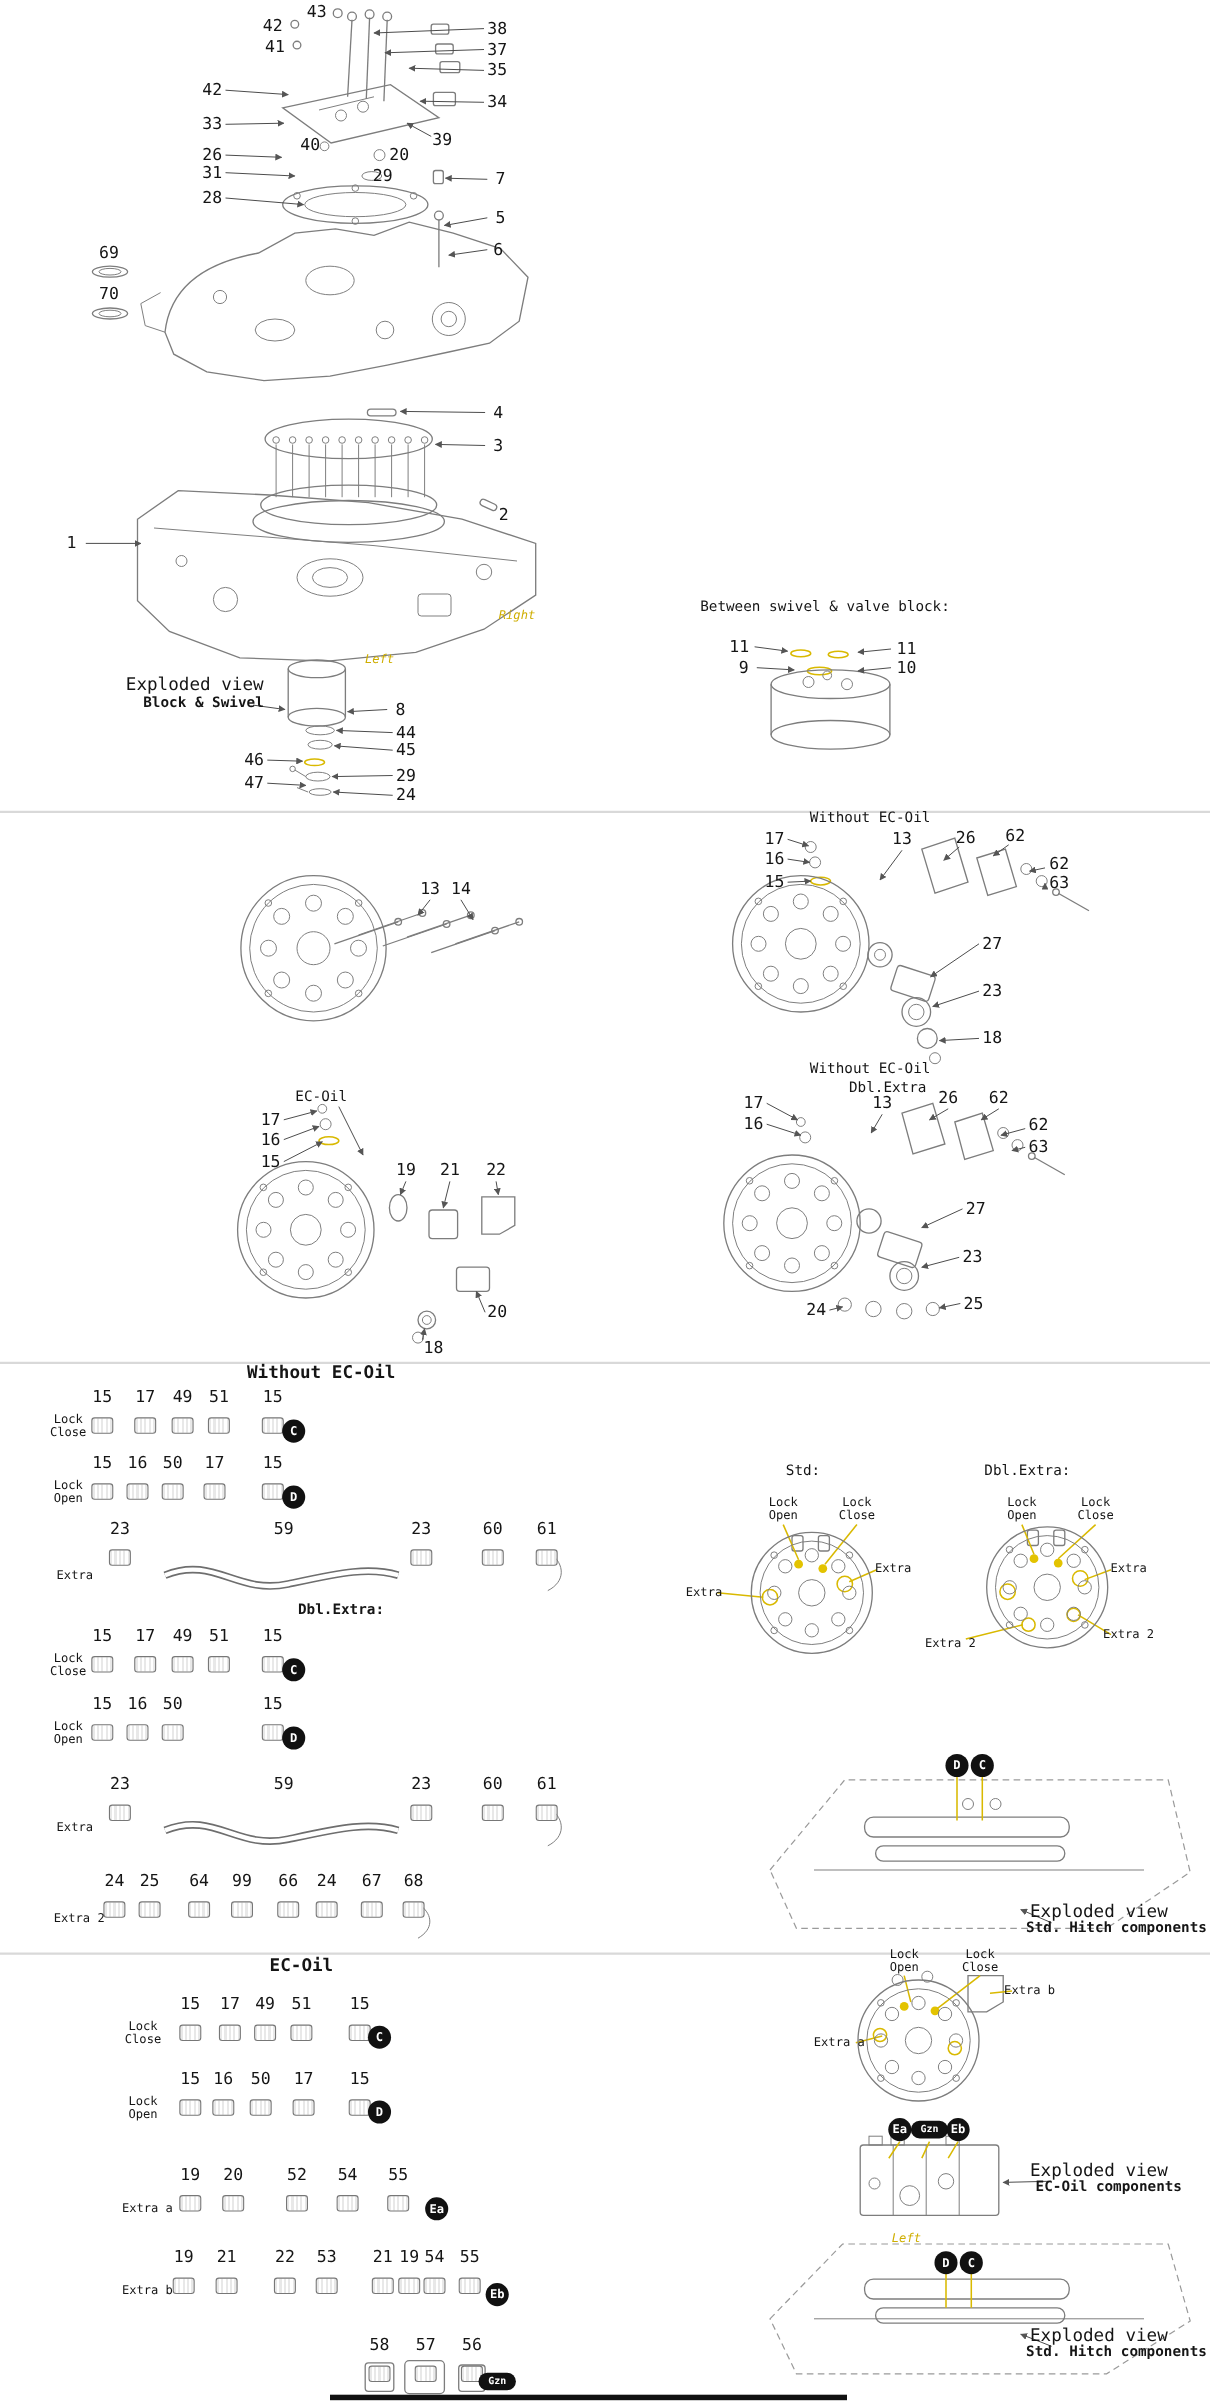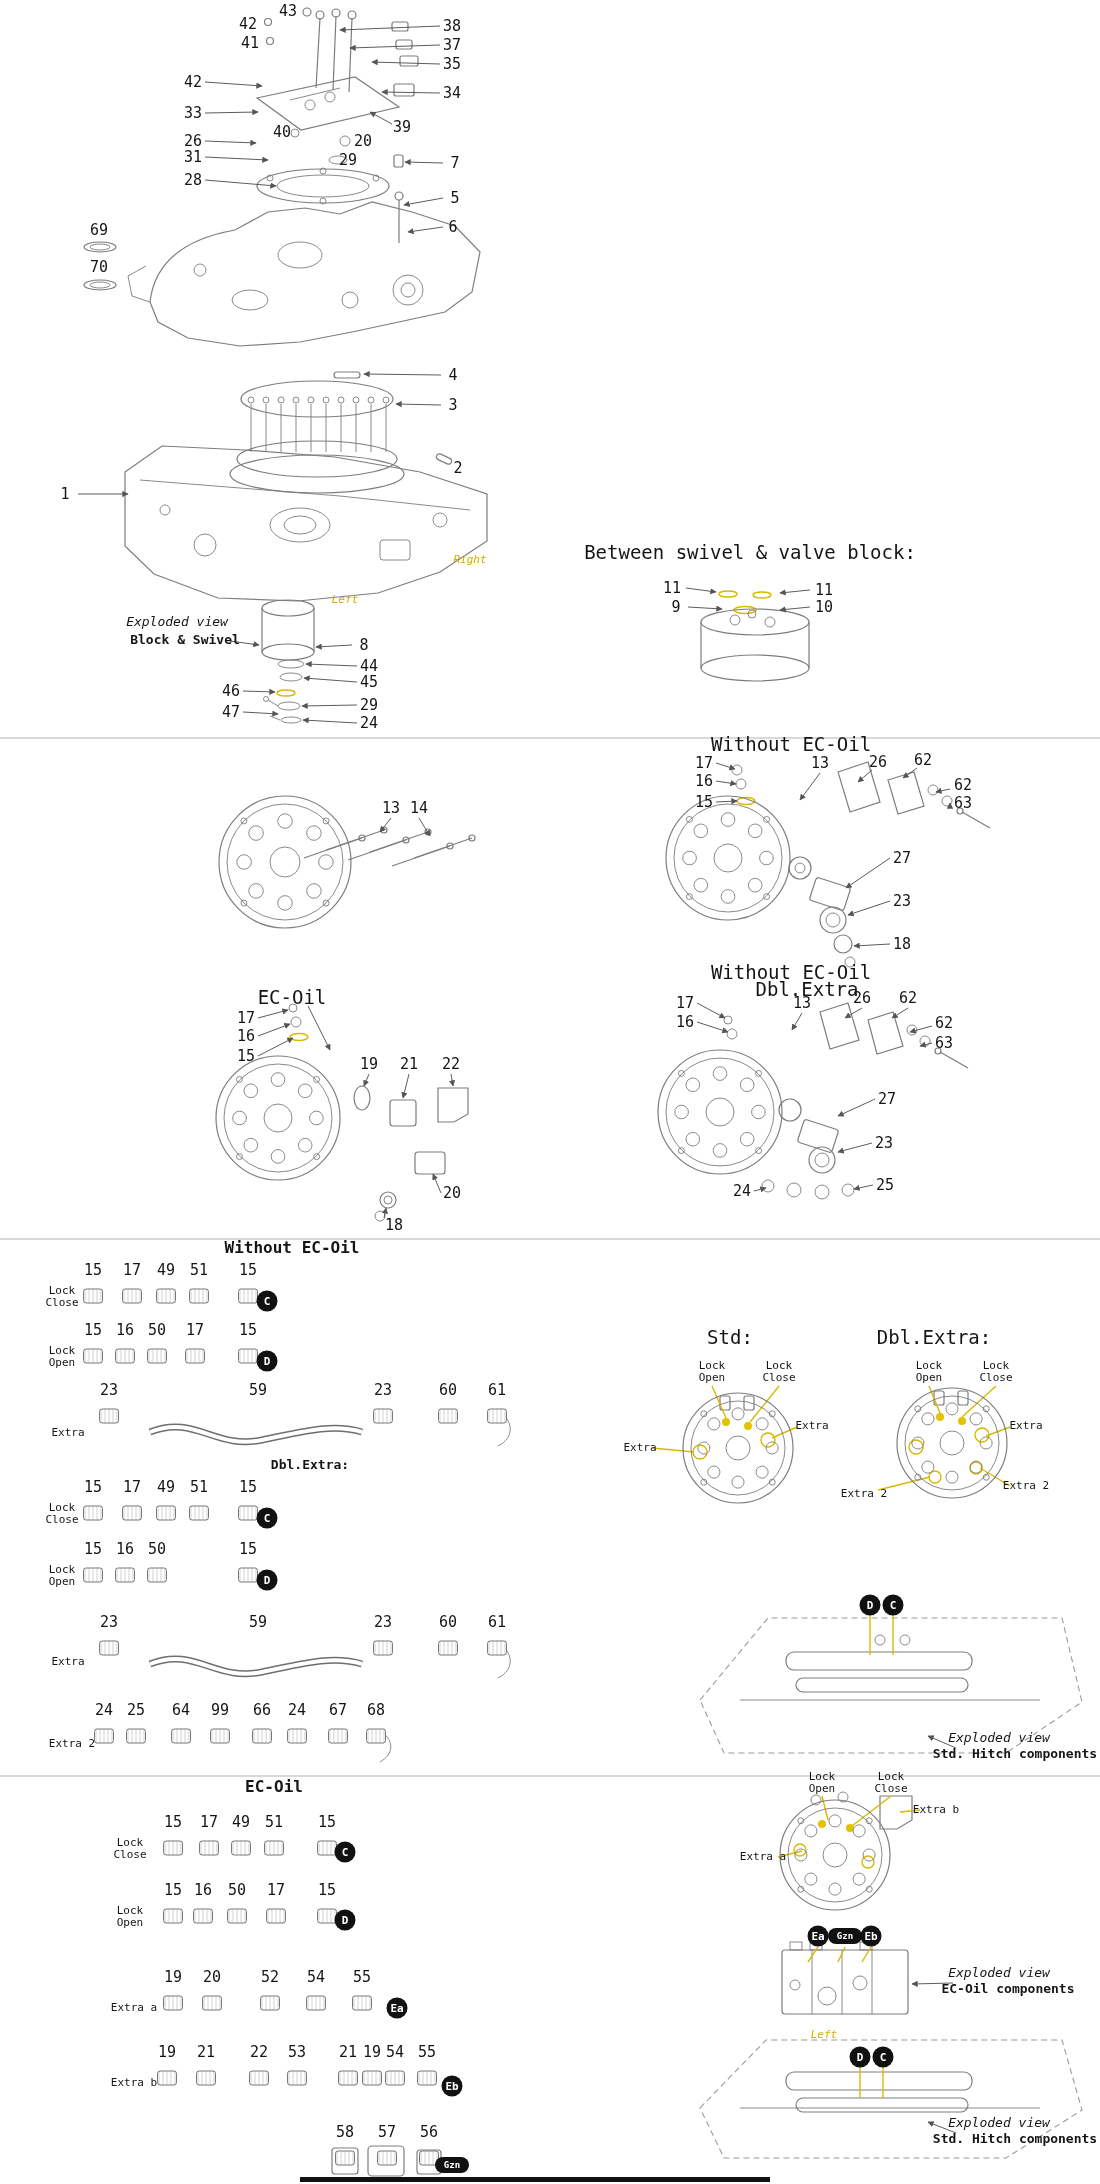--- a/index.html
+++ b/index.html
@@ -4,22 +4,22 @@
 <title>Diagram</title>
 <style>
   html,body{margin:0;padding:0;background:#fff}
   #canvas{position:relative;width:1100px;height:2184px;background:#fff;overflow:hidden;
           font-family:"DejaVu Sans Mono","Liberation Mono",monospace;color:#151515}
   #bg{position:absolute;left:0;top:0;width:1100px;height:2184px}
   #overlay{position:absolute;left:0;top:0;width:1100px;height:2184px}
   .it{position:absolute;transform:translate(-50%,-50%);white-space:pre;text-align:center;line-height:1.12;color:#151515}
   .k-num{font-size:15px}
   .k-lbl{font-size:11px}
-  .k-cap{font-size:19px}
-  .k-capi{font-size:13px;font-style:italic}
+  .k-cap{font-size:13px}
+  .k-capi{font-size:16px;}
   .k-capb{font-size:13px;font-weight:bold}
   .k-title{font-size:16px;font-weight:bold}
   .k-yel{font-size:11px;font-style:italic;color:#cfae00}
   .k-badge{background:#111;color:#fff;border-radius:50%;width:21px;height:21px;
            display:flex;align-items:center;justify-content:center;font-size:11px;font-weight:bold;line-height:1}
   .k-badgew{background:#111;color:#fff;border-radius:9px;height:16px;min-width:26px;padding:0 4px;
            display:flex;align-items:center;justify-content:center;font-size:9px;font-weight:bold;line-height:1}
   .part-glyph{position:absolute;transform:translate(-50%,-50%);width:18px;height:13px;border:1.5px solid #777;
            border-radius:3px;background:repeating-linear-gradient(90deg,#e8e8e8 0 2px,#fff 2px 4px)}
   

